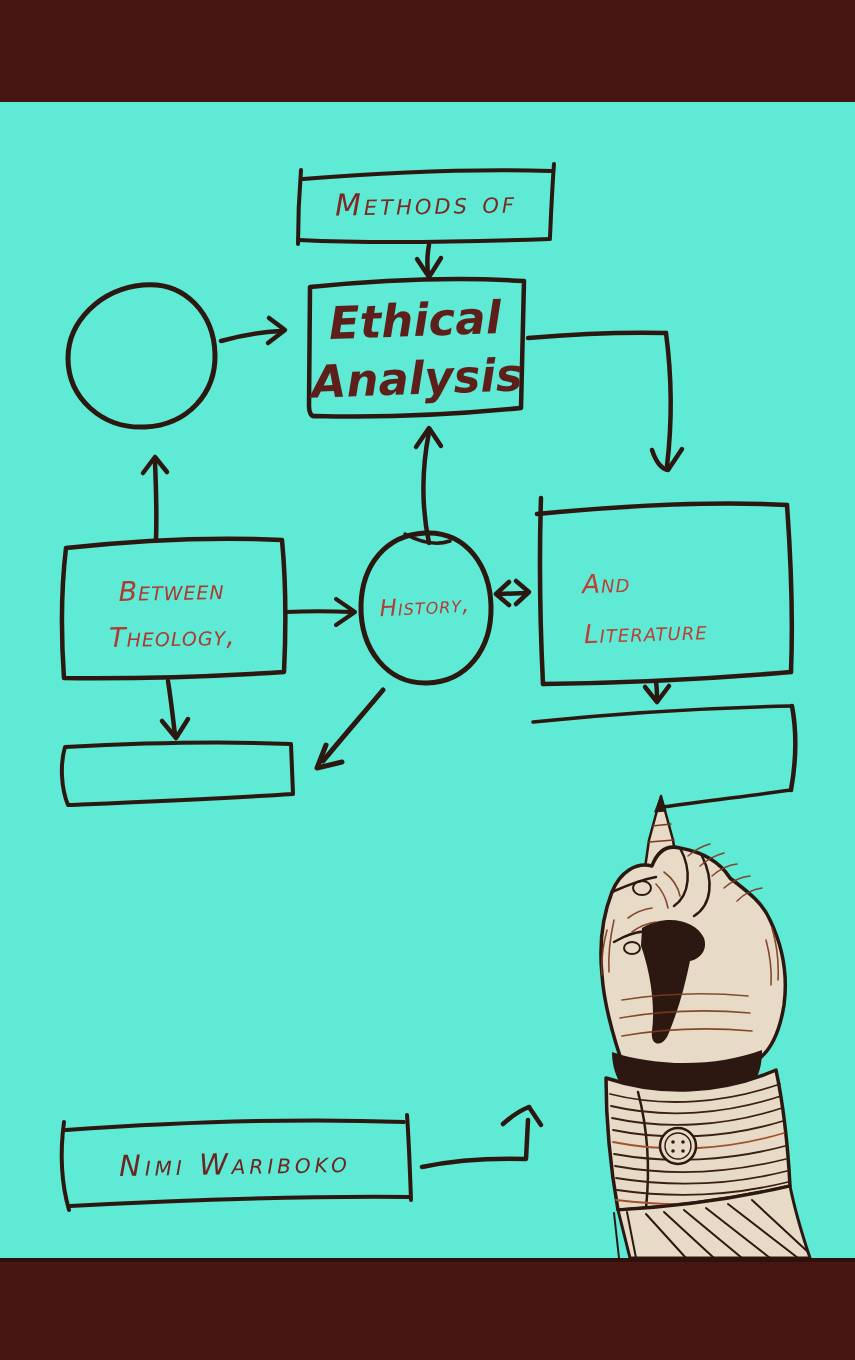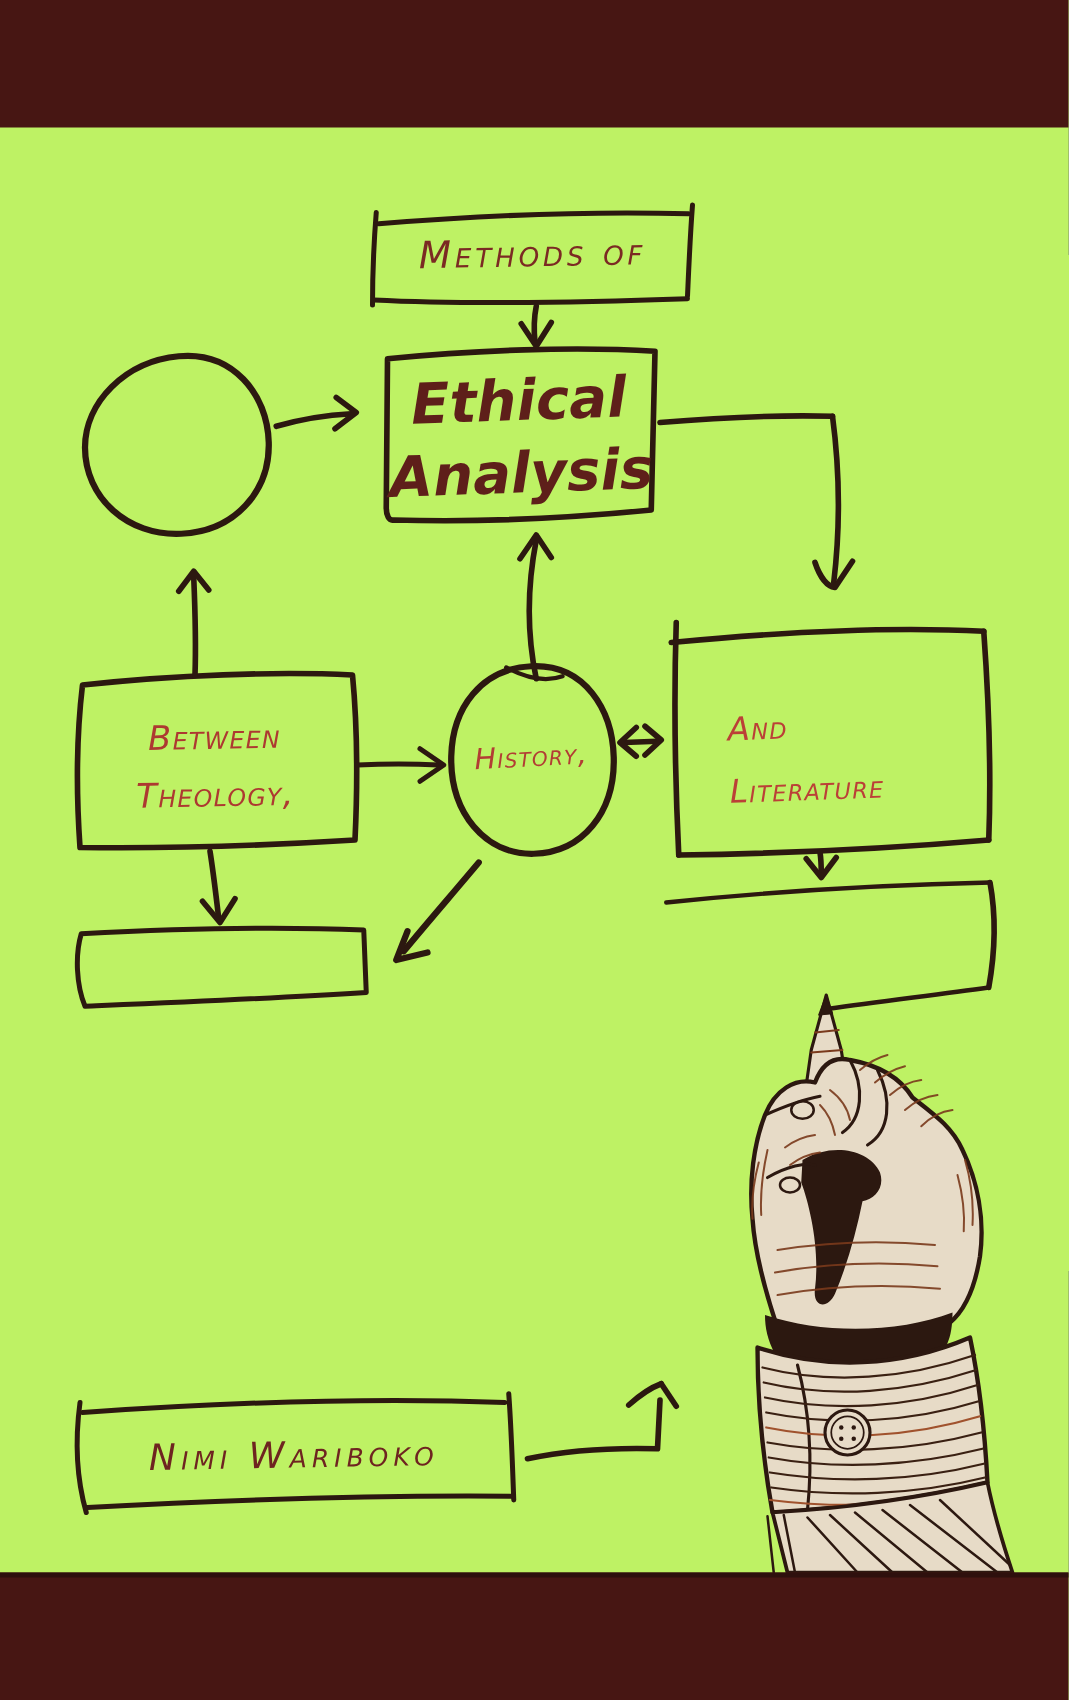--- a/index.html
+++ b/index.html
@@ -1,20 +1,20 @@
 <!DOCTYPE html>
 <html><head>
 <meta charset="utf-8">
 <style>
   html,body{margin:0;padding:0;background:#777;}
   .cover{
     position:relative;
     width:855px;height:1360px;
     margin:0 auto;
-    background:#bef264;
+    background:#5eead4;
     overflow:hidden;
     font-family:"DejaVu Sans", sans-serif;
   }
   .bar{position:absolute;left:0;width:855px;background:#471613;}
   .bar.top{top:0;height:102px;}
   .bar.bottom{bottom:0;height:102px;border-top:4px solid #2e100d;box-sizing:border-box;}
   .art{position:absolute;inset:0;}
   svg{position:absolute;top:0;left:0;}
   .label{
     position:absolute;

